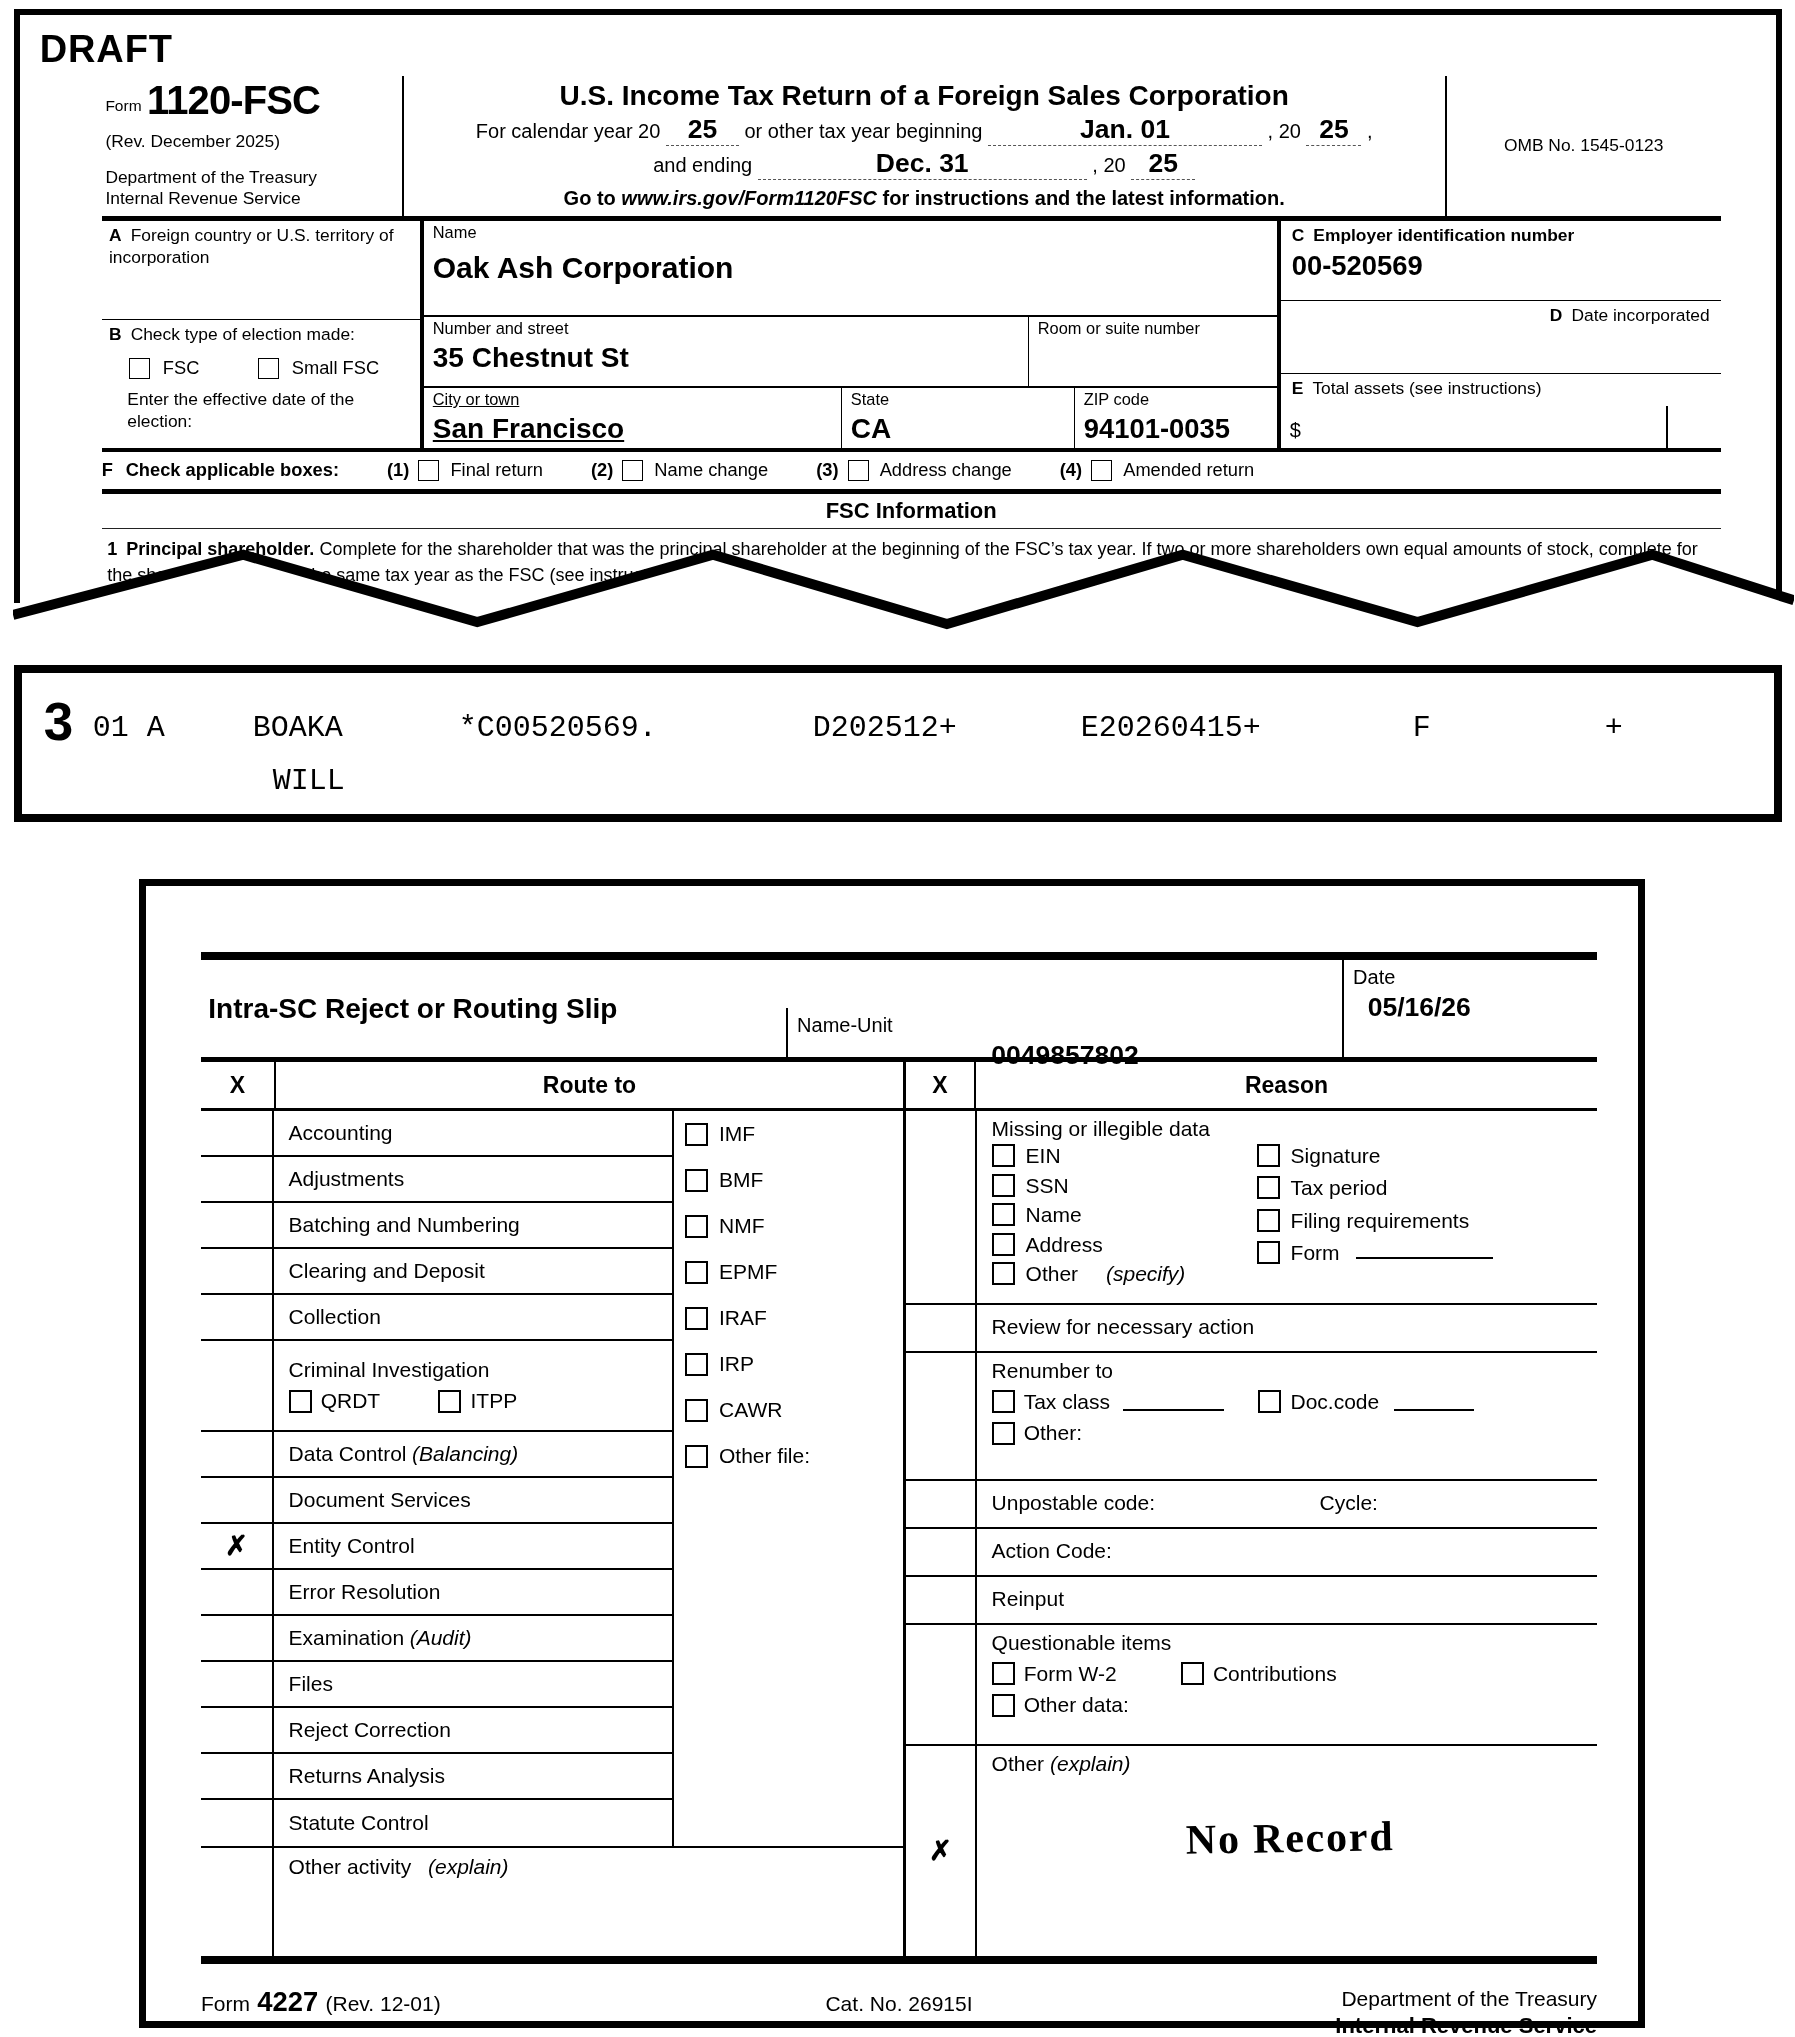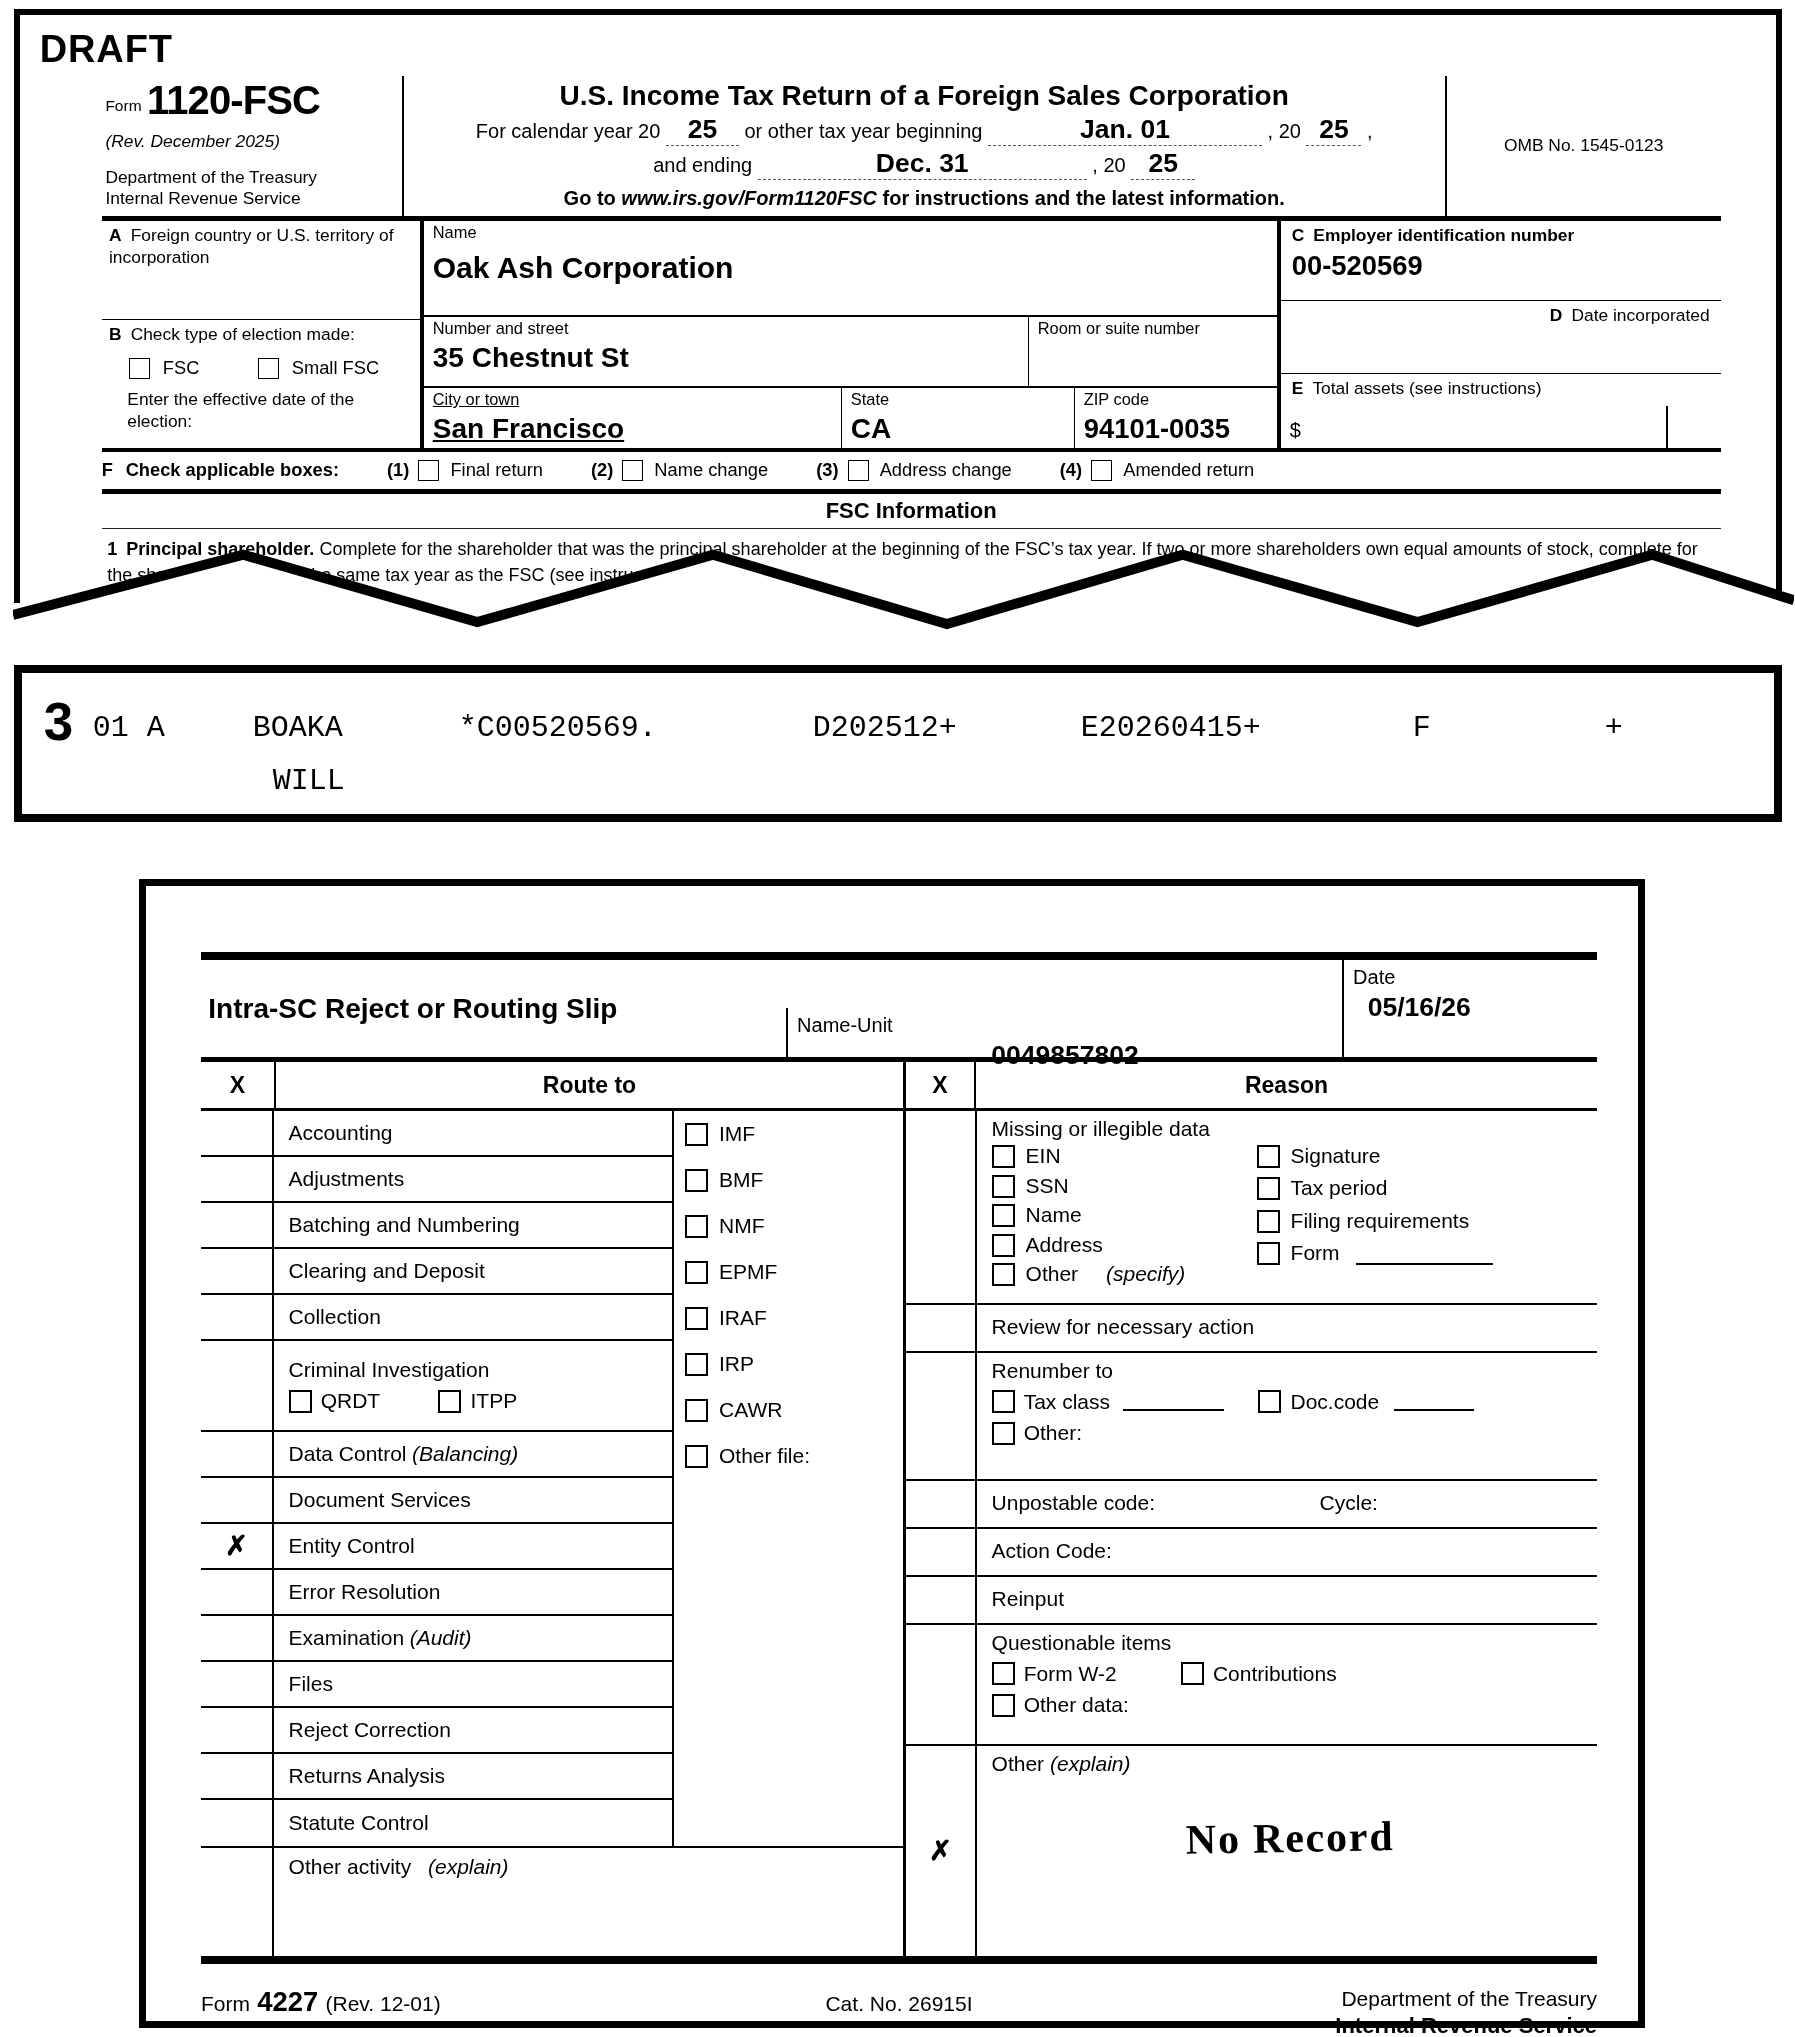--- a/index.html
+++ b/index.html
@@ -11,21 +11,21 @@
   .form1 { position: absolute; top: 9.1px; left: 13.7px; width: 1768px; height: 594px;
            border-top: 6.4px solid #000; border-left: 6.4px solid #000; border-right: 6.4px solid #000; }
   .draft { font-size: 38px; font-weight: bold; margin: 12.8px 0 5.5px 20px; letter-spacing: 0.9px; }
   .f1-inner { padding: 0 55px 0 82px; }
 
   .f1-header { display: flex; border-bottom: 5.5px solid #000; }
   .fh-left { width: 302px; border-right: 2.7px solid #000; padding: 3.7px 5.5px 5.5px 3.7px; }
   .fh-formline { display: flex; align-items: flex-end; gap: 5.5px; }
   .fh-formword { font-size: 15.5px; padding-bottom: 5.5px; }
   .fh-formnum { font-size: 40px; font-weight: bold; letter-spacing: -0.9px; line-height: 1; }
-  .fh-rev { font-size: 17.4px; margin-top: 11px; font-style: italic; }
+  .fh-rev { font-size: 17.4px; margin-top: 11px; }
   .fh-dept { font-size: 17.4px; margin-top: 14.6px; line-height: 1.2; }
   .fh-center { flex: 1; border-right: 2.7px solid #000; text-align: center; padding: 1.8px 12.8px 5.5px; }
   .fh-title { font-size: 28px; font-weight: bold; margin-top: 1.8px; }
   .cal-line { font-size: 20px; margin-top: 3.7px; }
   .cal-line .fill { display: inline-block; border-bottom: 1.8px dashed #555; text-align: center;
                     font-weight: bold; font-size: 26.5px; line-height: 1; padding: 0 5.5px 2.7px; vertical-align: baseline; }
   .w-y1 { min-width: 73px; } .w-beg { min-width: 274px; } .w-y2 { min-width: 55px; }
   .w-end { min-width: 329px; } .w-y3 { min-width: 64px; }
   .goto-line { font-size: 20px; font-weight: bold; margin-top: 7.3px; }
   .goto-line .url { font-style: italic; }
@@ -121,21 +121,21 @@
 
   .rp { flex: 1; border-left: 3.7px solid #000; display: flex; flex-direction: column; }
   .rsec { display: flex; border-bottom: 2.7px solid #000; }
   .rxc { width: 71px; border-right: 2.7px solid #000; display: flex; align-items: flex-start; justify-content: center; flex: none; }
   .rc { flex: 1; padding: 5.5px 9.1px 7.3px 14.6px; font-size: 21px; }
   .rtitle { font-size: 21px; }
   .cbrow { display: flex; align-items: center; gap: 9.1px; margin-top: 7.3px; }
   .twocol { display: flex; margin-top: 3.7px; }
   .twocol .colL { width: 265px; display: flex; flex-direction: column; gap: 5.5px; }
   .twocol .colR { flex: 1; display: flex; flex-direction: column; gap: 8.2px; }
-  .cbitem { display: flex; align-items: flex-end; gap: 11px; }
+  .cbitem { display: flex; align-items: flex-start; gap: 11px; }
   .blank { display: inline-block; border-bottom: 2.7px solid #000; height: 18.3px; }
   .bl-form { width: 137px; margin-left: 5.5px; } .bl-tax { width: 101px; margin-left: 3.7px; }
   .bl-doc { width: 80px; margin-left: 5.5px; }
   .sec-line { min-height: 46px; display: flex; align-items: center; }
   .sec-split { display: flex; }
   .sec-split .half { width: 55%; }
   .rsec-grow { flex: 1; border-bottom: none; }
   .rsec-grow .rxc { align-items: center; }
   .no-record { font-family: cursive; font-size: 42px; font-weight: bold; text-align: center;
                margin-top: 38px; transform: rotate(-1deg); letter-spacing: 1.8px; }

